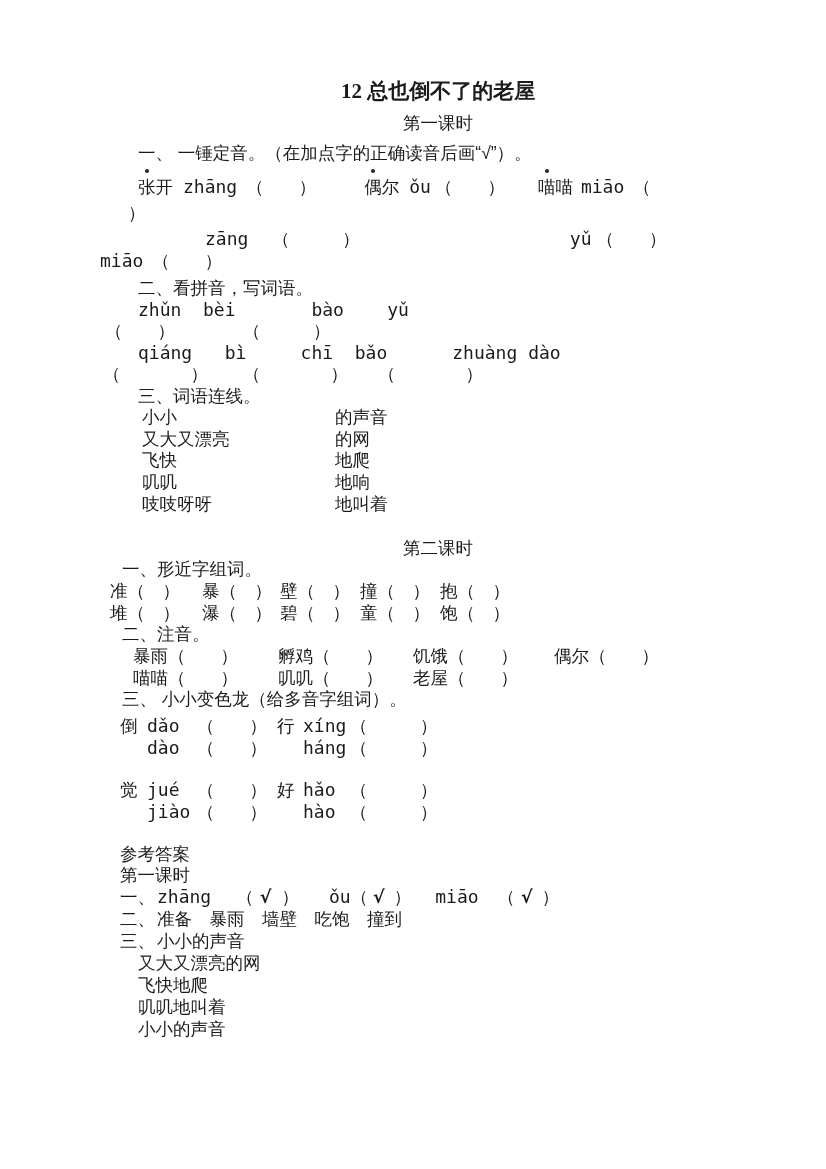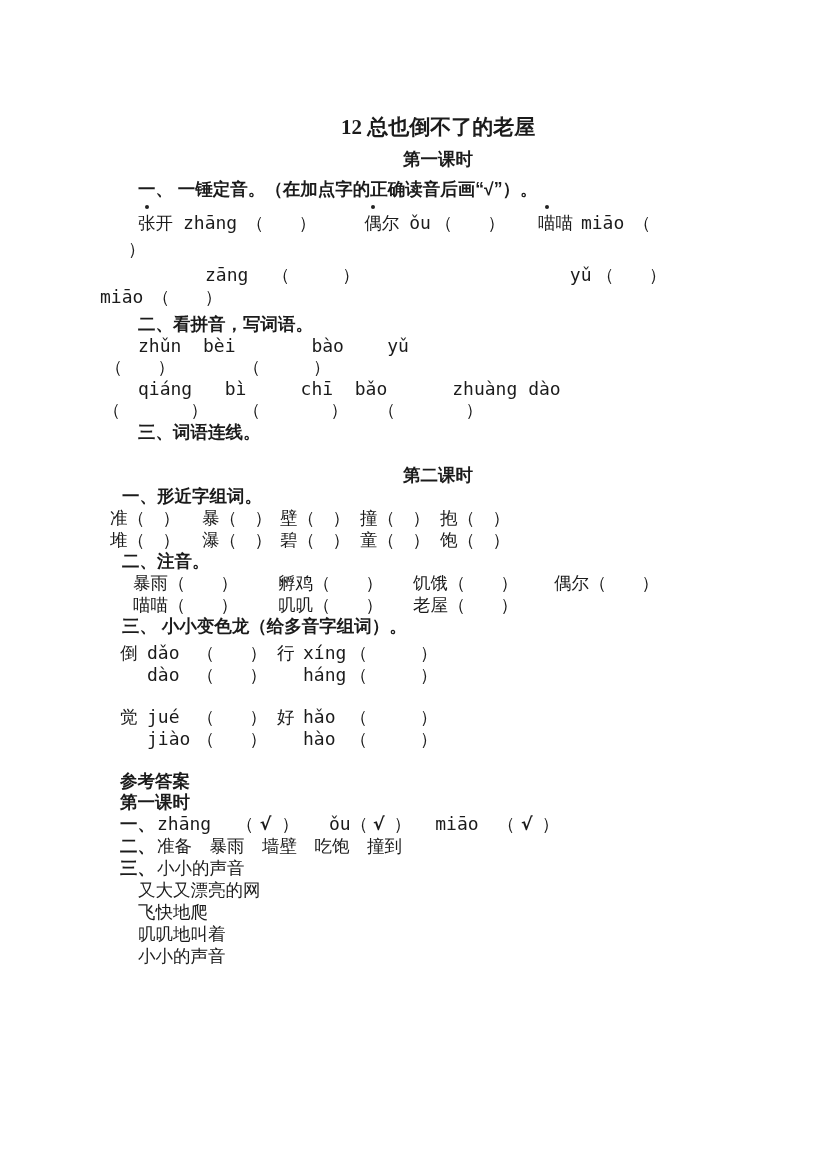--- a/index.html
+++ b/index.html
@@ -6,27 +6,27 @@
   html, body { margin: 0; padding: 0; background: #e8e8e8; }
   .page {
     position: relative;
     width: 826px; height: 1169px;
     margin: 0 auto;
     background: #ffffff;
     color: #1b1b1b;
     font-family: "Liberation Serif", "DejaVu Serif", serif;
     overflow: hidden;
   }
-  .content { padding: 114px 50px 0 100px; }
+  .content { padding: 78px 50px 0 100px; }
   .line { font-size: 17.5px; line-height: 22px; white-space: pre; }
   .title {
     font-size: 21px; line-height: 26px; text-align: center;
     font-weight: bold;
   }
-  .hd { font-weight: bold; font-family: "Liberation Sans", "DejaVu Sans", sans-serif; }
+  .hd { font-weight: normal; font-family: "Liberation Sans", "DejaVu Sans", sans-serif; }
   .center { text-align: center; }
   .py { font-family: "DejaVu Sans Mono", "Liberation Mono", monospace; font-size: 18px; }
   .cn { font-size: 17.5px; }
   .chk { font-weight: bold; font-family: "DejaVu Sans", sans-serif; }
   .dotted { position: relative; display: inline-block; }
   .dotted::after {
     content: ""; position: absolute; left: 50%; margin-left: -2px; top: -7px;
     width: 4px; height: 4px; border-radius: 50%; background: #222;
   }
   .ib { display: inline-block; }
@@ -63,20 +63,27 @@
     <div class="line ml105 mt4"><span class="py">zāng</span><span class="cn g24">（　　　）</span><span class="py g210">yǔ</span><span class="cn g5">（　　）</span></div>
     <div class="line ml0"><span class="py">miāo</span><span class="cn g9">（　　）</span></div>
 
     <div class="line hd ml38 mt5">二、看拼音，写词语。</div>
     <div class="line ml38" style="line-height:21px"><span class="py">zhǔn  bèi       bào    yǔ</span></div>
     <div class="line ml5" style="line-height:21px"><span class="cn">（　　）</span><span class="cn g68">（　　　）</span></div>
     <div class="line ml38" style="line-height:21px"><span class="py">qiáng   bì     chī  bǎo      zhuàng dào</span></div>
     <div class="line ml3" style="line-height:21px"><span class="cn">（　　　　）</span><span class="cn g35">（　　　　）</span><span class="cn g30">（　　　　）</span></div>
 
     <div class="line hd ml38">三、词语连线。</div>
+    <div>
+      <div class="line ml42" style="line-height:21.7px"><span class="cn ib w193">小小</span><span class="cn">的声音</span></div>
+      <div class="line ml42" style="line-height:21.7px"><span class="cn ib w193">又大又漂亮</span><span class="cn">的网</span></div>
+      <div class="line ml42" style="line-height:21.7px"><span class="cn ib w193">飞快</span><span class="cn">地爬</span></div>
+      <div class="line ml42" style="line-height:21.7px"><span class="cn ib w193">叽叽</span><span class="cn">地响</span></div>
+      <div class="line ml42" style="line-height:21.7px"><span class="cn ib w193">吱吱呀呀</span><span class="cn">地叫着</span></div>
+    </div>
 
     <div class="line hd center mt21">第二课时</div>
     <div class="line hd ml22" style="line-height:21px">一、形近字组词。</div>
     <div class="line ml23"><span class="cn">准</span><span class="cn">（　）</span><span class="cn g22">暴</span><span class="cn">（　）</span><span class="cn g8">壁</span><span class="cn">（　）</span><span class="cn g10">撞</span><span class="cn">（　）</span><span class="cn g10">抱</span><span class="cn">（　）</span></div>
     <div class="line ml23"><span class="cn">堆</span><span class="cn">（　）</span><span class="cn g22">瀑</span><span class="cn">（　）</span><span class="cn g8">碧</span><span class="cn">（　）</span><span class="cn g10">童</span><span class="cn">（　）</span><span class="cn g10">饱</span><span class="cn">（　）</span></div>
 
     <div class="line hd ml22" style="line-height:21px">二、注音。</div>
     <div class="line ml33"><span class="cn">暴雨</span><span class="cn">（　　）</span><span class="cn g29">孵鸡</span><span class="cn">（　　）</span><span class="cn g30">饥饿</span><span class="cn">（　　）</span><span class="cn g36">偶尔</span><span class="cn">（　　）</span></div>
     <div class="line ml33"><span class="cn">喵喵</span><span class="cn">（　　）</span><span class="cn g29">叽叽</span><span class="cn">（　　）</span><span class="cn g30">老屋</span><span class="cn">（　　）</span></div>
 

